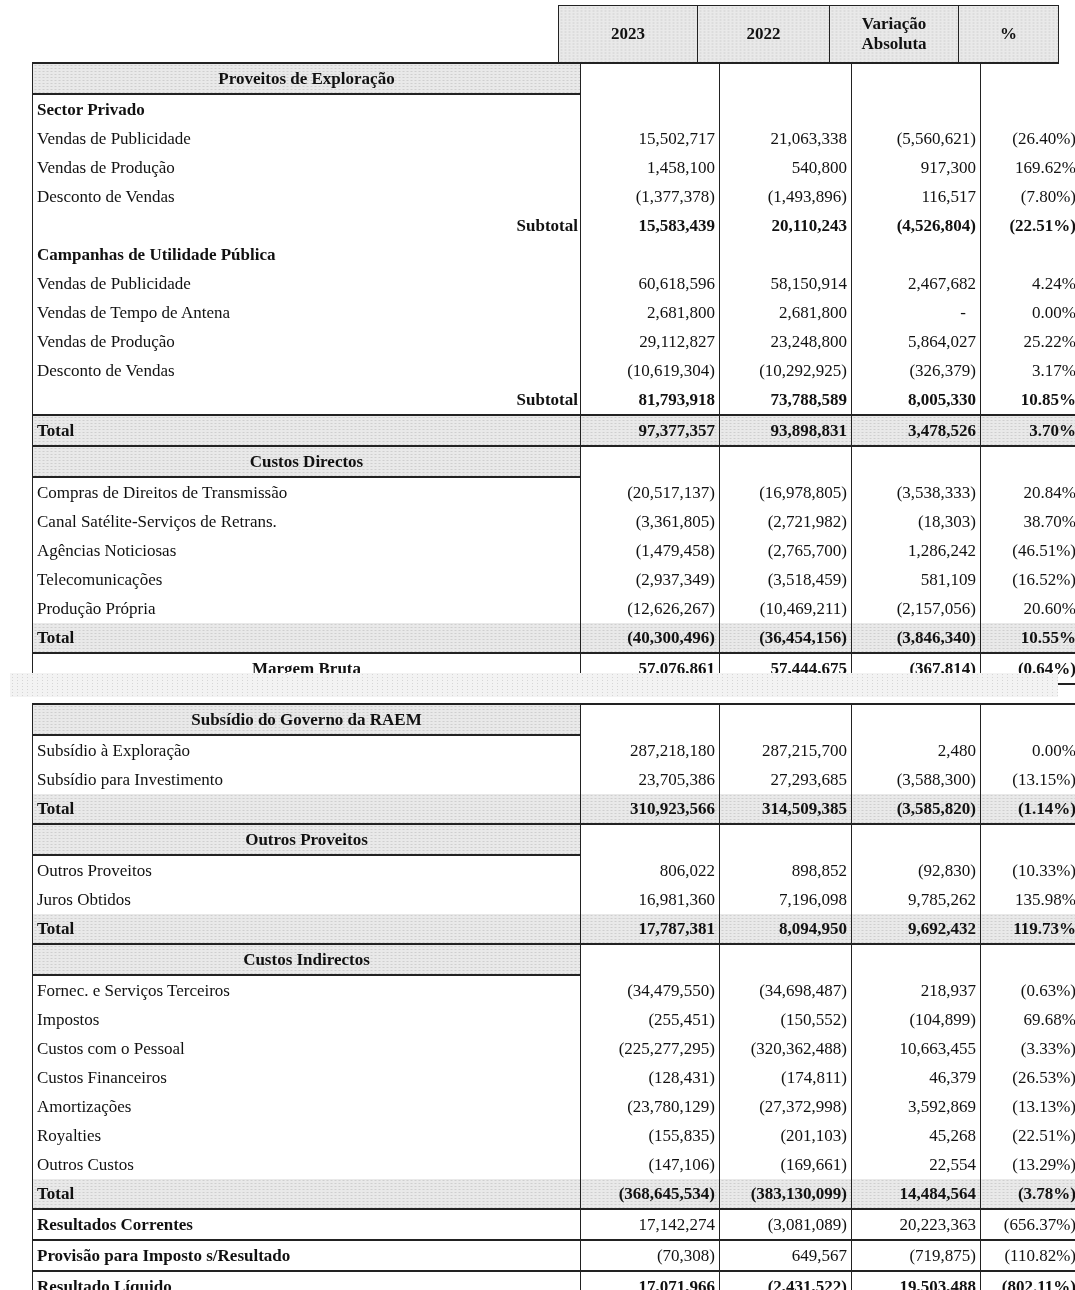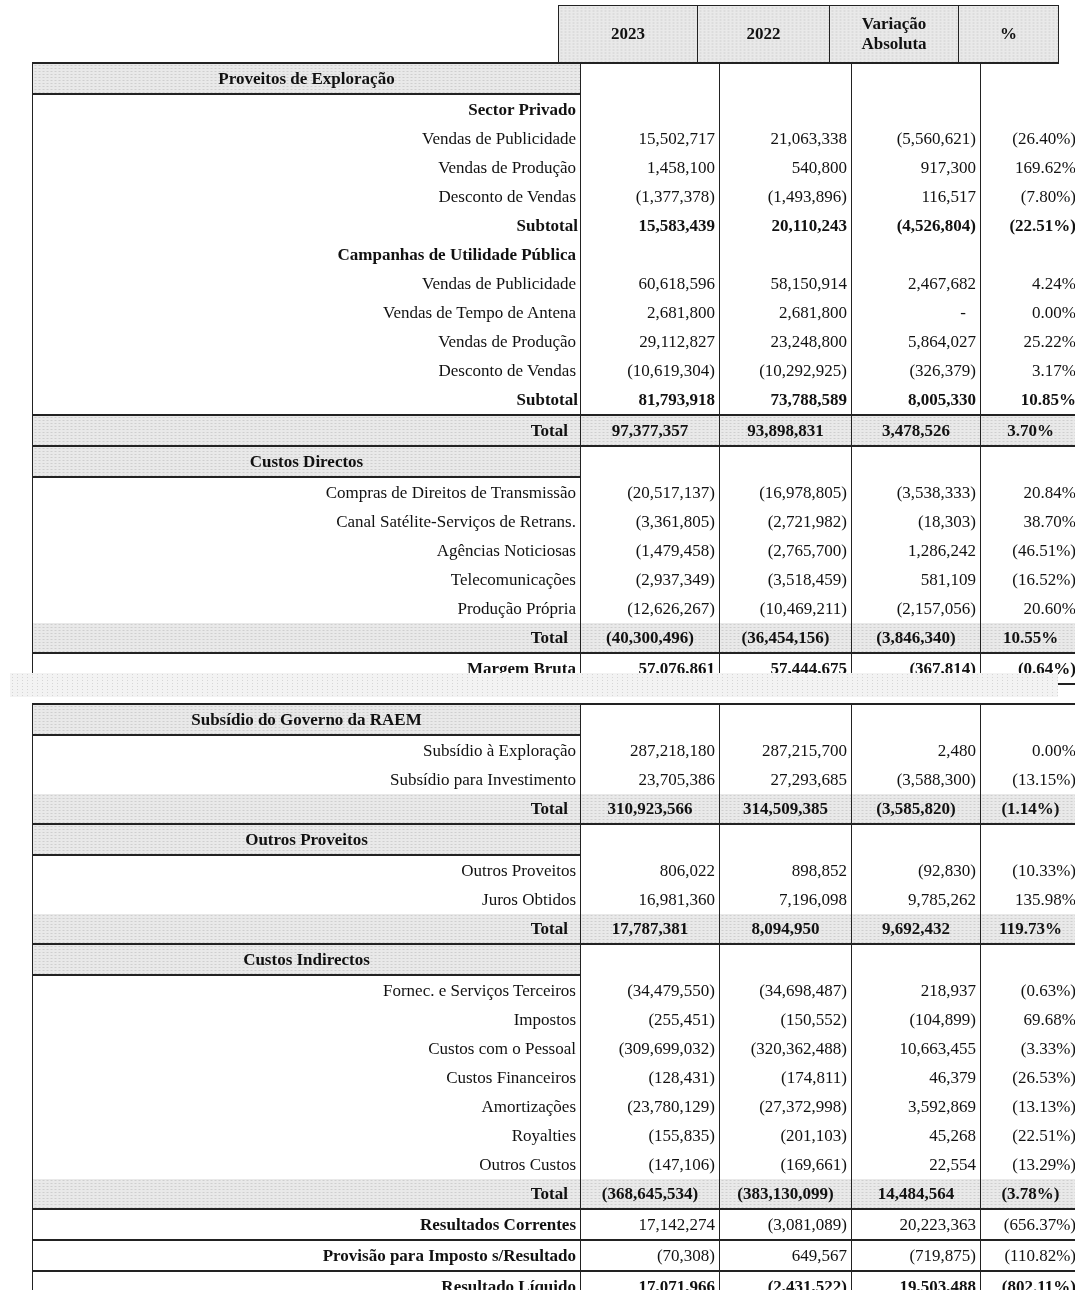--- a/index.html
+++ b/index.html
@@ -4,49 +4,49 @@
 <style>
   html, body { margin: 0; padding: 0; background: #ffffff; }
   body {
     width: 1075px; height: 1290px; position: relative; overflow: hidden;
     font-family: "Liberation Serif", "DejaVu Serif", serif;
     color: #111;
     font-size: 17px;
   }
   .tbl { position: absolute; left: 10px; width: 1048px; border-collapse: collapse; table-layout: fixed; margin-left: 22px; }
   .tbl td { padding: 0 4px; height: 29px; line-height: 29px; white-space: nowrap; overflow: hidden; }
-  .c-label { width: 540px; text-align: right; }
+  .c-label { width: 540px; text-align: left; }
   .c-num { text-align: right; }
   col.cl { width: 548px; }
   col.c23 { width: 139px; }
   col.c22 { width: 132px; }
   col.cv { width: 129px; }
   col.cp { width: 100px; }
 
   
   .tbl td { border-left: 1.5px solid #222; border-right: 1.5px solid #222; }
   .shade { background: #e9e9e9; background-image:
       radial-gradient(#cfcfcf 0.6px, transparent 0.8px);
-      background-size: 4px 3px; text-align: center; }
+      background-size: 4px 3px; }
   .bold { font-weight: bold; }
-  .center { text-align: right; }
+  .center { text-align: center; }
   .topline td { border-top: 2px solid #222; }
   .botline td { border-bottom: 2px solid #222; }
   .sec-hdr td.c-label { text-align: center; font-weight: bold; }
   .sec-hdr td.c-label { border-bottom: 2px solid #222; border-top: 2px solid #222; }
   .sec-hdr td.c-num { border-bottom: none; }
 
   
   .hdr { position: absolute; left: 558px; top: 5px; width: 500px; border-collapse: collapse; table-layout: fixed; }
   .hdr td { border: 1.5px solid #222; border-bottom: 2px solid #222; height: 54px; text-align: center; font-weight: bold; line-height: 20px; font-size: 17px; }
 
   .gap-band { position: absolute; left: 10px; top: 673px; width: 1048px; height: 24px;
       background: #f3f3f3; background-image: radial-gradient(#d6d6d6 0.6px, transparent 0.8px); background-size: 5px 3px; }
-  .total-lbl { text-align: right; font-weight: bold; padding-right: 12px !important; }
-  .subtotal-lbl { font-weight: bold; padding-right: 2px !important; }
+  .total-lbl { text-align: left; font-weight: bold; padding-right: 12px !important; }
+  .subtotal-lbl { text-align: right; font-weight: bold; padding-right: 2px !important; }
 </style>
 </head>
 <body>
 
 <table class="hdr">
   <colgroup>
       <col style="width:139px">
       <col style="width:132px">
       <col style="width:129px">
       <col style="width:100px">
@@ -308,21 +308,21 @@
   </tr>
   <tr>
     <td class="c-label">Impostos</td>
     <td class="c-num">(255,451)</td>
     <td class="c-num">(150,552)</td>
     <td class="c-num">(104,899)</td>
     <td class="c-num">69.68%</td>
   </tr>
   <tr>
     <td class="c-label">Custos com o Pessoal</td>
-    <td class="c-num">(309,699,032)</td>
+    <td class="c-num">(225,277,295)</td>
     <td class="c-num">(320,362,488)</td>
     <td class="c-num">10,663,455</td>
     <td class="c-num">(3.33%)</td>
   </tr>
   <tr>
     <td class="c-label">Custos Financeiros</td>
     <td class="c-num">(128,431)</td>
     <td class="c-num">(174,811)</td>
     <td class="c-num">46,379</td>
     <td class="c-num">(26.53%)</td>

